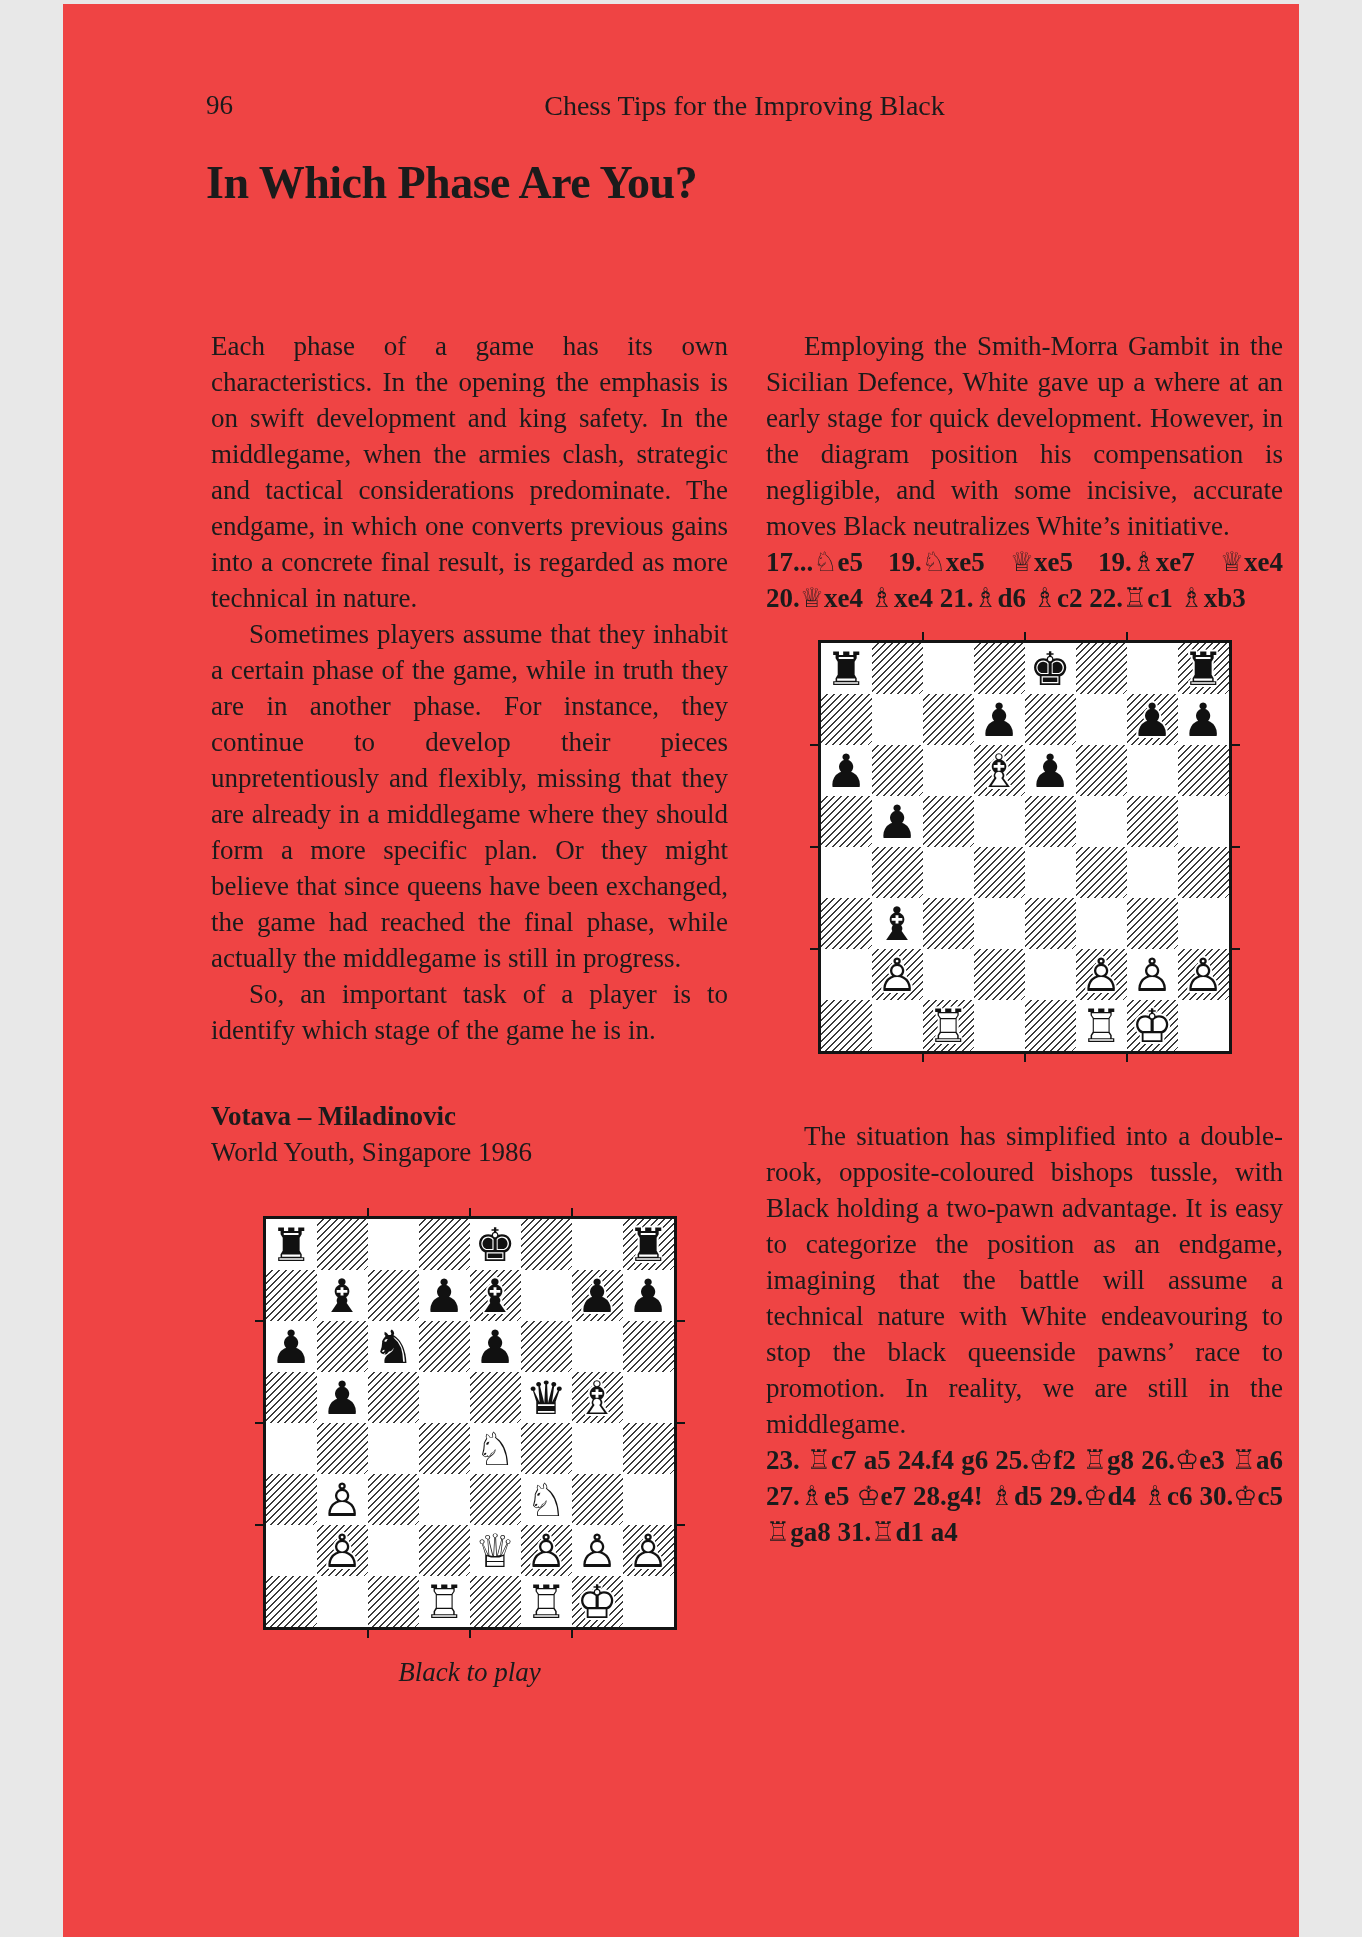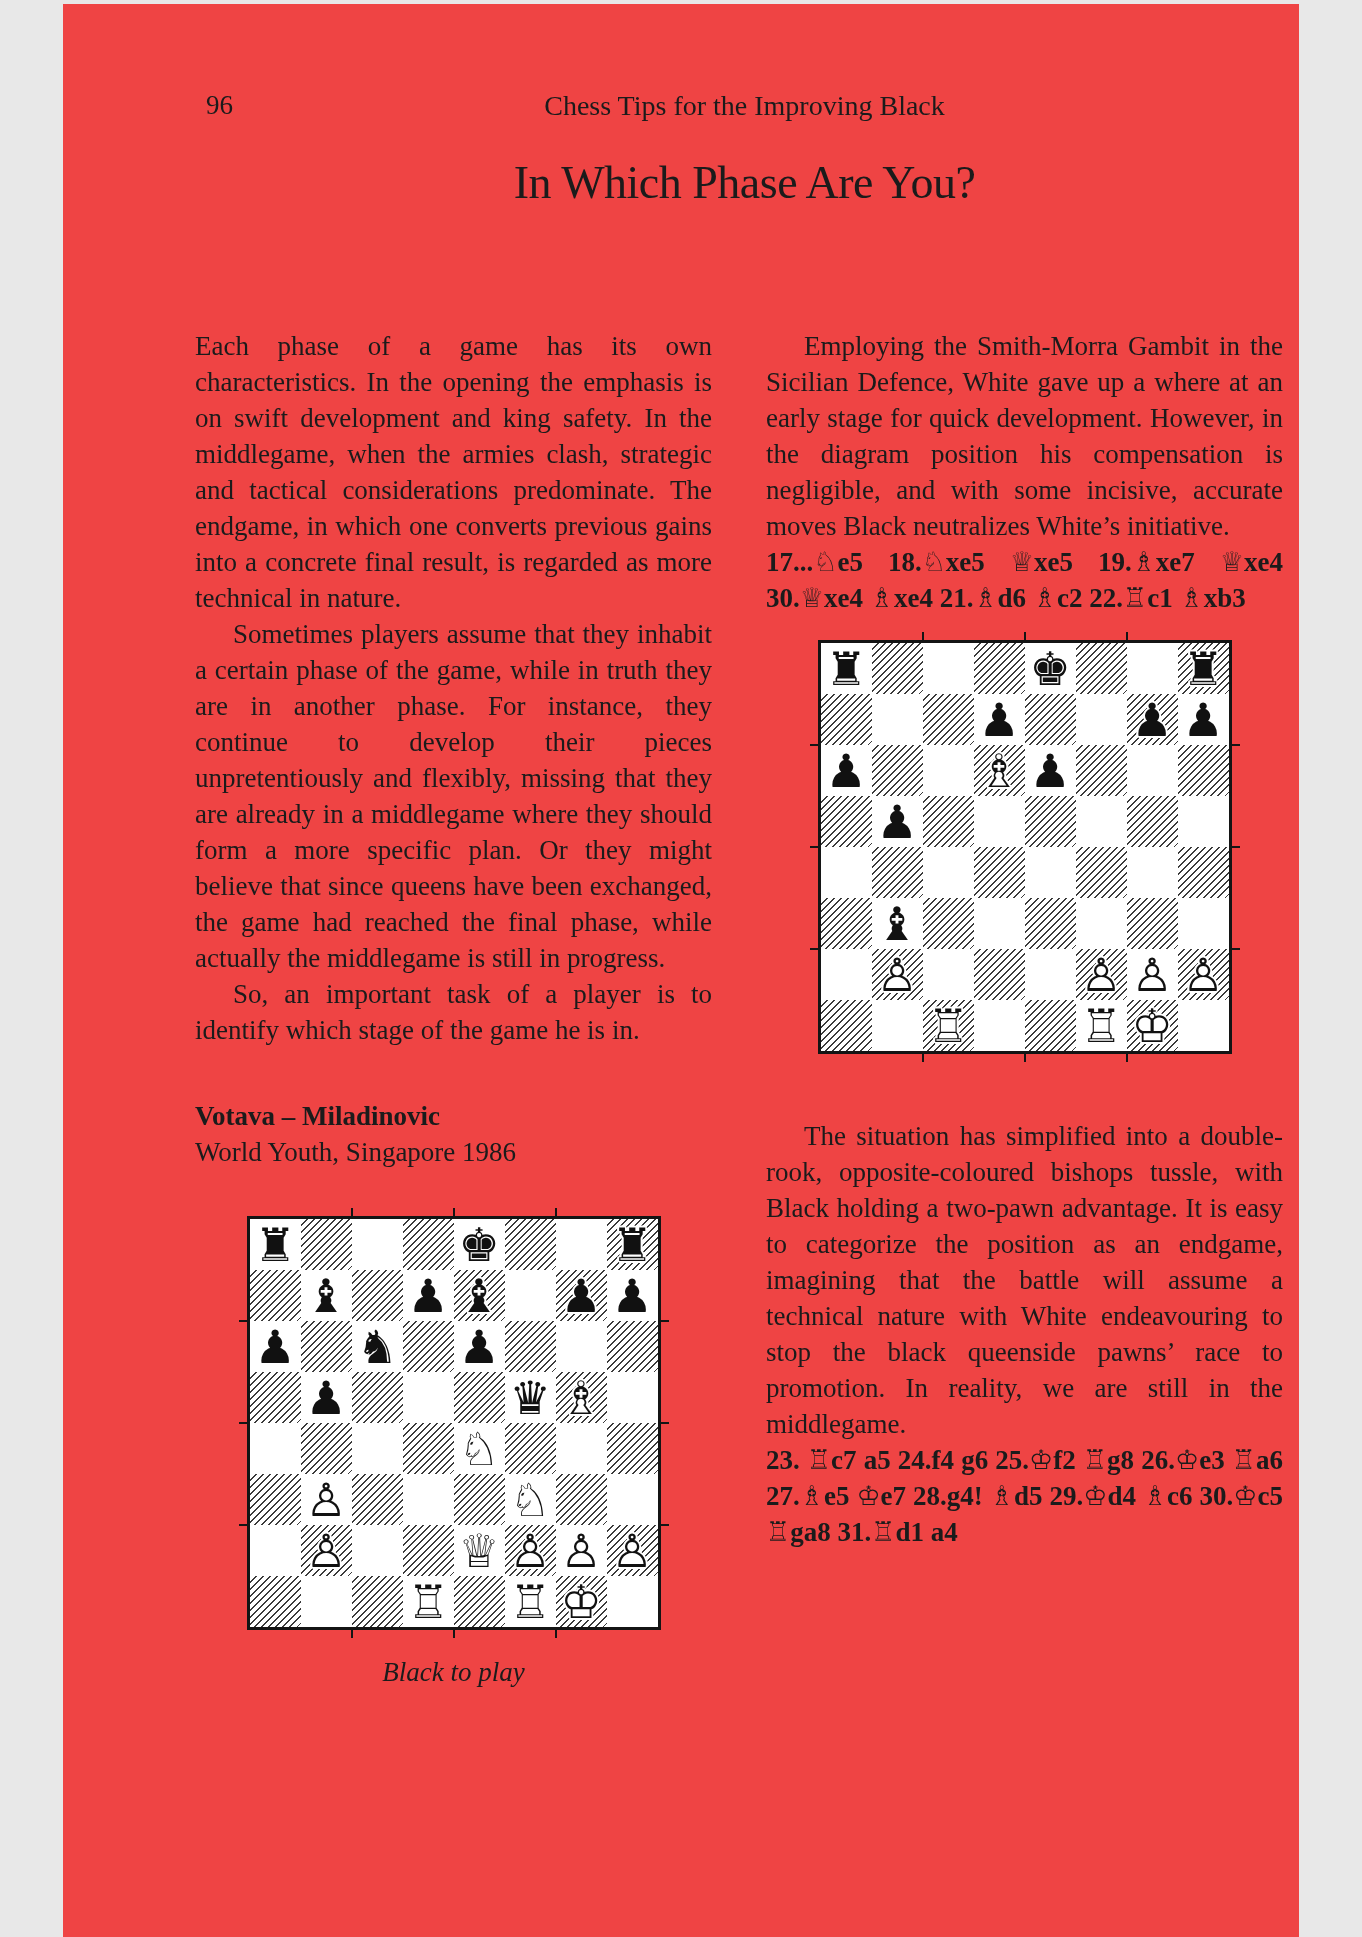--- a/index.html
+++ b/index.html
@@ -2,23 +2,23 @@
 <html><head>
 <meta charset="utf-8">
 <style>
   html,body{margin:0;padding:0;background:#e8e8e8;}
   .page{position:relative;width:1236px;height:1937px;background:#ef4444;margin:4px auto;
         font-family:"Liberation Serif","DejaVu Sans",serif;color:#1b1b1b;overflow:hidden;}
   .pagehead{position:absolute;top:86px;left:143px;width:1077px;height:36px;}
   .pagenum{position:absolute;left:0;top:0;font-size:27px;}
   .running{display:block;text-align:center;font-size:28px;}
   .chapter-title{position:absolute;top:152px;left:143px;width:1077px;margin:0;
-        text-align:center;font-size:46px;font-weight:normal;letter-spacing:-0.5px;}
+        font-size:46px;font-weight:bold;letter-spacing:-0.5px;}
   .col{position:absolute;top:324px;width:517px;font-size:27px;line-height:36px;}
-  .col.left{left:132px;}
+  .col.left{left:148px;}
   .col.right{left:703px;}
   .col p{margin:0;text-align:justify;}
   .indent{text-indent:38px;}
   .moves{font-weight:bold;font-family:"Liberation Serif","DejaVu Sans",serif;}
   .gamehead{margin-top:50px;}
   .players{font-weight:bold;}
   .board-wrap{margin-top:46px;display:flex;justify-content:center;}
   .board-wrap.tight{margin-top:24px;}
   .caption{margin-top:24px;text-align:center;font-style:italic;font-size:27px;}
   .p-after-board{margin-top:64px !important;}
@@ -208,21 +208,21 @@
           <div class="tick right" style="top: calc(50% - 1px);"></div>
           <div class="tick right" style="top: calc(75% - 1px);"></div>
         </div>
     </div>
 
     <div class="caption">Black to play</div>
   </div>
 
   <div class="col right">
     <p class="indent">Employing the Smith-Morra Gambit in the Sicilian Defence, White gave up a where at an early stage for quick development. However, in the diagram position his compensation is negligible, and with some incisive, accurate moves Black neutralizes White’s initiative.</p>
-    <p class="moves">17...♘e5 18.♘xe5 ♕xe5 19.♗xe7 ♕xe4 30.♕xe4 ♗xe4 21.♗d6 ♗c2 22.♖c1 ♗xb3</p>
+    <p class="moves">17...♘e5 19.♘xe5 ♕xe5 19.♗xe7 ♕xe4 20.♕xe4 ♗xe4 21.♗d6 ♗c2 22.♖c1 ♗xb3</p>
 
     <div class="board-wrap tight">
       <div class="board">
           <div class="sq light">
             <span class="pc black">♜</span>
           </div>
           <div class="sq dark"></div>
           <div class="sq light"></div>
           <div class="sq dark"></div>
           <div class="sq light">

